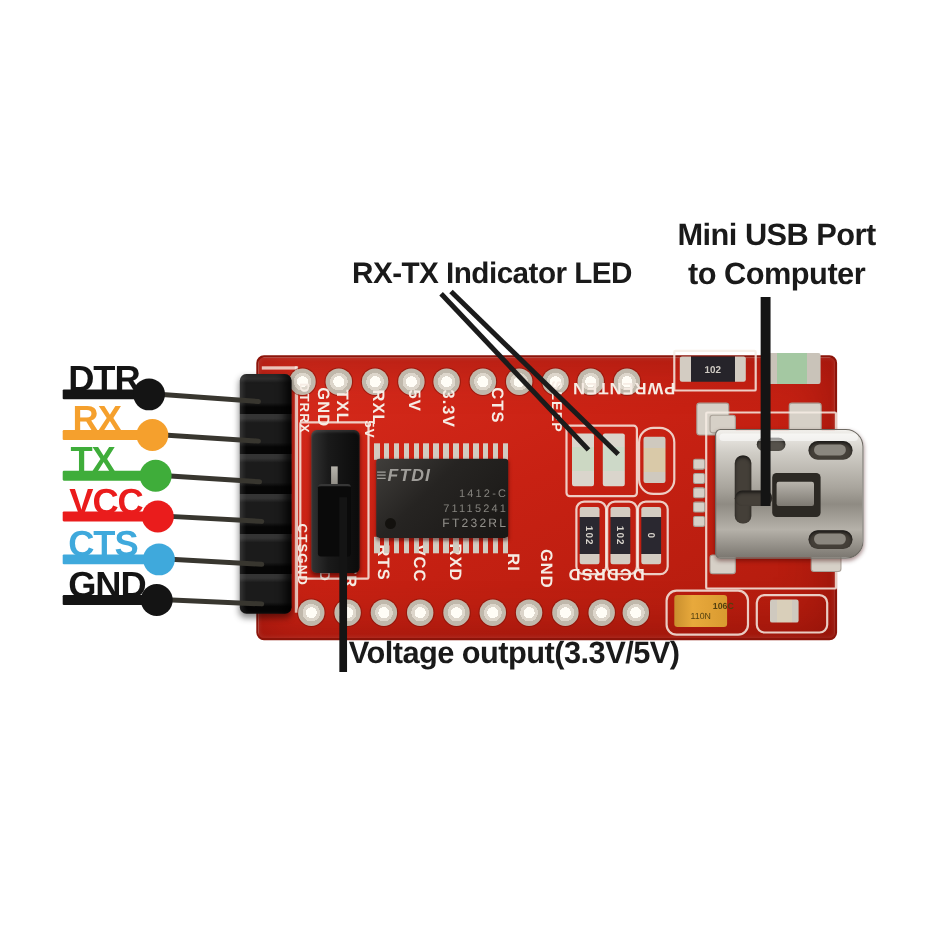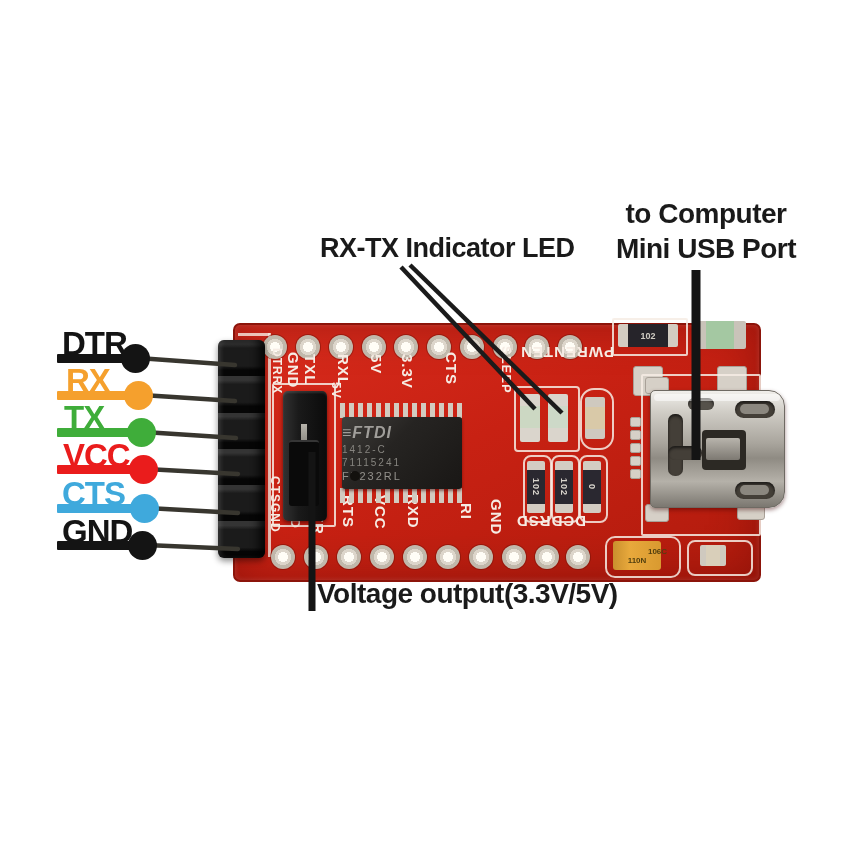--- a/index.html
+++ b/index.html
@@ -30,21 +30,21 @@
   .silk-box{position:absolute;border:2px solid rgba(246,236,228,.85);border-radius:4px;}
 
   .res-v{position:absolute;background:linear-gradient(180deg,#d3ccc2 0 9px,#2a2830 9px calc(100% - 9px),#d3ccc2 calc(100% - 9px));
          border-radius:2px;display:flex;align-items:center;justify-content:center;}
   .res-mark{writing-mode:vertical-rl;font-size:9px;color:#d8d4cc;font-weight:700;letter-spacing:1px;}
 
   .chip-pins{position:absolute;background:repeating-linear-gradient(90deg,#d2cbc0 0 5px,rgba(0,0,0,0) 5px 9px);}
   .chip{position:absolute;left:342px;top:417px;width:120px;height:72px;border-radius:3px;
         background:linear-gradient(135deg,#403e3b 0%,#262422 40%,#191715 100%);
         box-shadow:0 2px 3px rgba(60,0,0,.5);}
-  .chip-line{width:100%;text-align:left;color:#86847f;font-size:10px;letter-spacing:2px;line-height:12px;}
+  .chip-line{width:100%;text-align:right;color:#86847f;font-size:10px;letter-spacing:2px;line-height:12px;}
 
   .pad{position:absolute;background:#d6d0c7;border:1px solid #a9a198;border-radius:3px;}
   .slot{position:absolute;background:#443f38;border-radius:7px;box-shadow:inset 0 2px 3px rgba(10,10,10,.7);}
 </style>
 </head>
 <body>
 
 <div id="canvas">
 
   <div class="board"></div>
@@ -172,21 +172,21 @@
   <div class="abs" style="left:740px;top:404px;width:29px;height:10px;border-radius:5px;background:#8b877f;"></div>
   <div class="slot" style="left:735px;top:482px;width:40px;height:17px;border-radius:9px;"></div>
   <div class="abs" style="left:740px;top:485px;width:29px;height:10px;border-radius:5px;background:#8b877f;"></div>
   <div class="abs" style="left:654px;top:394px;width:126px;height:7px;border-radius:4px;background:rgba(255,255,255,.55);"></div>
 
   <div class="silk-box" style="left:605px;top:536px;width:72px;height:38px;border-radius:10px;"></div>
   <div class="abs" style="left:613px;top:541px;width:48px;height:29px;border-radius:3px;
        background:linear-gradient(90deg,#c98f2e 0%,#e8a93c 35%,#d99a30 100%);
        display:flex;flex-direction:column;align-items:center;justify-content:center;">
     <span style="font-size:8px;line-height:9px;color:#53400f;font-weight:700;margin-left:41px;">106C</span>
-    <span style="font-size:8px;line-height:9px;color:#53400f;font-weight:700;">110N</span>
+    <span style="font-size:8px;line-height:9px;color:#53400f;font-weight:400;">110N</span>
   </div>
   <div class="silk-box" style="left:687px;top:540px;width:62px;height:32px;border-radius:8px;"></div>
   <div class="abs" style="left:700px;top:545px;width:26px;height:21px;border-radius:2px;
        background:linear-gradient(90deg,#cfc9bf 0 6px,#d9cfba 6px 20px,#cfc9bf 20px);"></div>
 
   <div class="abs" style="left:218px;top:340px;width:47px;height:218px;border-radius:6px;
        background:repeating-linear-gradient(180deg,#343434 0 4px,#1b1b1b 8px 26px,#060606 30px 36.3px);
        box-shadow:inset -6px 0 8px rgba(0,0,0,.8), inset 3px 0 4px rgba(255,255,255,.12), 0 3px 6px rgba(0,0,0,.45);"></div>
 
   <svg width="850" height="850" style="position:absolute;left:0;top:0;pointer-events:none;">
@@ -198,22 +198,22 @@
     <line x1="146" y1="545" x2="238" y2="549" stroke="#38362f" stroke-width="4.5" stroke-linecap="round"></line>
     <line x1="401" y1="267" x2="535" y2="409" stroke="#1b1b1b" stroke-width="4.5"></line>
     <line x1="410" y1="265" x2="562" y2="413" stroke="#1b1b1b" stroke-width="4.5"></line>
     <line x1="696" y1="270" x2="696" y2="460" stroke="#141414" stroke-width="9"></line>
     <line x1="312" y1="452" x2="312" y2="611" stroke="#141414" stroke-width="7"></line>
   </svg>
 
   <div class="ann" style="left:320px;top:233px;font-size:27px;">RX-TX Indicator LED</div>
 
   <div class="abs" style="left:600px;top:196px;width:212px;text-align:center;">
+    <div class="ann" style="position:static;line-height:35px;">Mini USB Port</div>
     <div class="ann" style="position:static;line-height:35px;">to Computer</div>
-    <div class="ann" style="position:static;line-height:35px;">Mini USB Port</div>
   </div>
 
   <div class="abs" style="left:320px;top:576px;">
     <div class="ann" style="position:static;line-height:35px;margin-left:-3px;">Voltage output(3.3V/5V)</div>
   </div>
 
   <div class="pin-text" style="left: 62px; top: 327px; color: rgb(20, 20, 20);">DTR</div>
   <div class="pin-bar" style="left: 57px; top: 354px; width: 80px; background: rgb(20, 20, 20);"></div>
   <div class="pin-dot" style="left: 121px; top: 344px; background: rgb(20, 20, 20);"></div>
 

